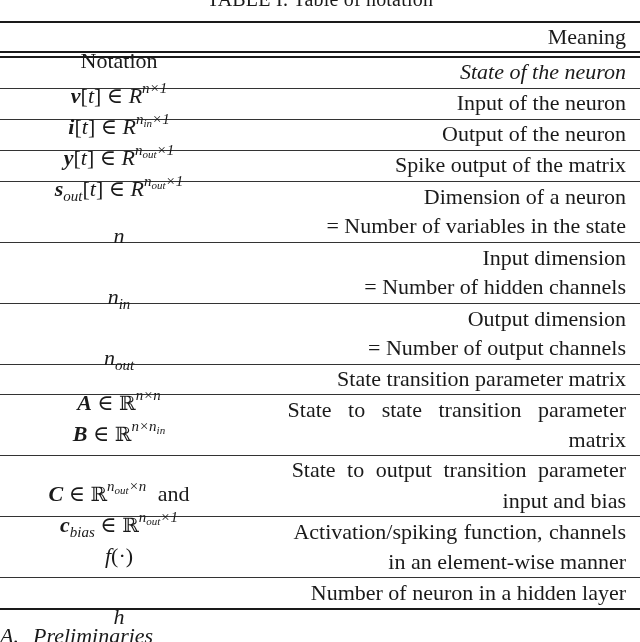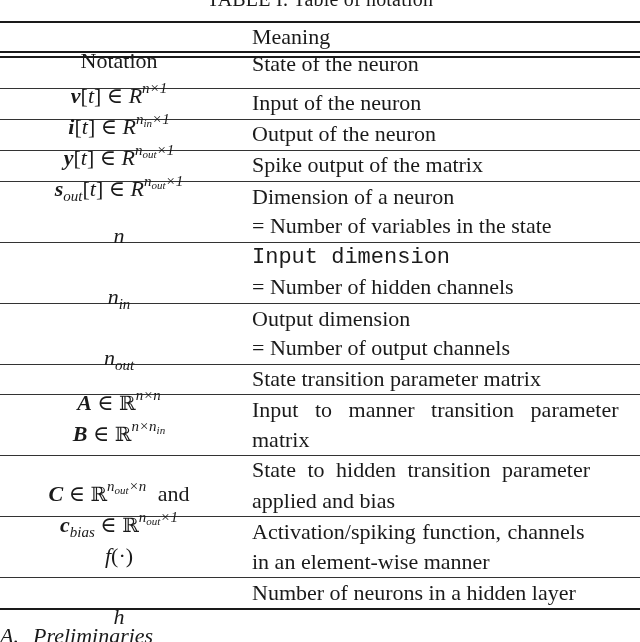--- a/index.html
+++ b/index.html
@@ -32,20 +32,21 @@
       background: #1a1a1a;
     }
     .rule.thick { height: 2px; }
     .rule.thin { height: 1.4px; background: #333; }
 
     .cell {
       position: absolute;
       font-size: 22px;
       line-height: 30px;
       white-space: nowrap;
+      text-align: right;
     }
     .notation {
       left: 0;
       width: 238px;
       text-align: center;
       font-family: "Liberation Serif", "DejaVu Serif", serif;
       margin-top: 24px;
     }
     .meaning {
       left: 252px;
@@ -97,21 +98,21 @@
 
 <div class="cell notation" style="top:22px;">Notation</div>
 <div class="cell meaning" style="top:22px;">Meaning</div>
 
 <div>
   <div class="cell notation" style="top:57px;">
     <span class="bold-math">v</span><span class="upright">[</span><span class="math">t</span><span class="upright">]</span>
     <span class="upright">∈</span>
     <span class="math">R</span><sup class="math">n×1</sup>
   </div>
-  <div class="cell meaning" style="top:49px;">State of the neuron</div>
+  <div class="cell meaning" style="top:57px;font-style:italic;">State of the neuron</div>
 </div>
 
 <div>
   <div class="cell notation" style="top:88px;">
     <span class="bold-math">i</span><span class="upright">[</span><span class="math">t</span><span class="upright">]</span>
     <span class="upright">∈</span>
     <span class="math">R</span><sup class="math">n<span class="subsub">in</span>×1</sup>
   </div>
   <div class="cell meaning" style="top:88px;">Input of the neuron</div>
 </div>
@@ -139,21 +140,21 @@
     <span class="math">n</span>
   </div>
   <div class="cell meaning" style="top:182px;">Dimension of a neuron</div>
   <div class="cell meaning" style="top:211px;">= Number of variables in the state</div>
 </div>
 
 <div>
   <div class="cell notation" style="top:258px;">
     <span class="math">n</span><sub class="math">in</sub>
   </div>
-  <div class="cell meaning" style="top:243px;font-family:Liberation Mono, monospace;">Input dimension</div>
+  <div class="cell meaning" style="top:243px;">Input dimension</div>
   <div class="cell meaning" style="top:272px;">= Number of hidden channels</div>
 </div>
 
 <div>
   <div class="cell notation" style="top:319px;text-align:center;">
     <span class="math">n</span><sub class="math">out</sub>
   </div>
   <div class="cell meaning" style="top:304px;">Output dimension</div>
   <div class="cell meaning" style="top:333px;">= Number of output channels</div>
 </div>
@@ -166,50 +167,50 @@
   </div>
   <div class="cell meaning" style="top:364px;">State transition parameter matrix</div>
 </div>
 
 <div>
   <div class="cell notation" style="top:395px;">
     <span class="bold-math">B</span>
     <span class="upright">∈</span>
     <span class="bb">ℝ</span><sup class="math">n×n<span class="subsub">in</span></sup>
   </div>
-  <div class="cell meaning" style="top:395px; word-spacing:11px;">Input to manner transition parameter</div>
+  <div class="cell meaning" style="top:395px; word-spacing:11px;">State to state transition parameter</div>
   <div class="cell meaning" style="top:425px;">matrix</div>
 </div>
 
 <div>
   <div class="cell notation" style="top:455px;">
     <span class="bold-math">C</span>
     <span class="upright">∈</span>
     <span class="bb">ℝ</span><sup class="math">n<span class="subsub">out</span>×n</sup>
     <span class="upright" style="margin-left:6px;">and</span>
   </div>
   <div class="cell notation" style="top:486px;">
     <span class="bold-math">c</span><sub class="math">bias</sub>
     <span class="upright">∈</span>
     <span class="bb">ℝ</span><sup class="math">n<span class="subsub">out</span>×1</sup>
   </div>
-  <div class="cell meaning" style="top:455px; word-spacing:6px;">State to hidden transition parameter</div>
-  <div class="cell meaning" style="top:486px;">applied and bias</div>
+  <div class="cell meaning" style="top:455px; word-spacing:6px;">State to output transition parameter</div>
+  <div class="cell meaning" style="top:486px;">input and bias</div>
 </div>
 
 <div>
   <div class="cell notation" style="top:517px;">
     <span class="math">f</span><span class="upright">(·)</span>
   </div>
   <div class="cell meaning" style="top:517px; word-spacing:1px;">Activation/spiking function, channels</div>
   <div class="cell meaning" style="top:547px;">in an element-wise manner</div>
 </div>
 
 <div>
   <div class="cell notation" style="top:578px;">
     <span class="math">h</span>
   </div>
-  <div class="cell meaning" style="top:578px;">Number of neurons in a hidden layer</div>
+  <div class="cell meaning" style="top:578px;">Number of neuron in a hidden layer</div>
 </div>
 
 <div class="section-heading">
   <span class="num">A.</span><span>Preliminaries</span>
 </div>
 
 </body></html>

